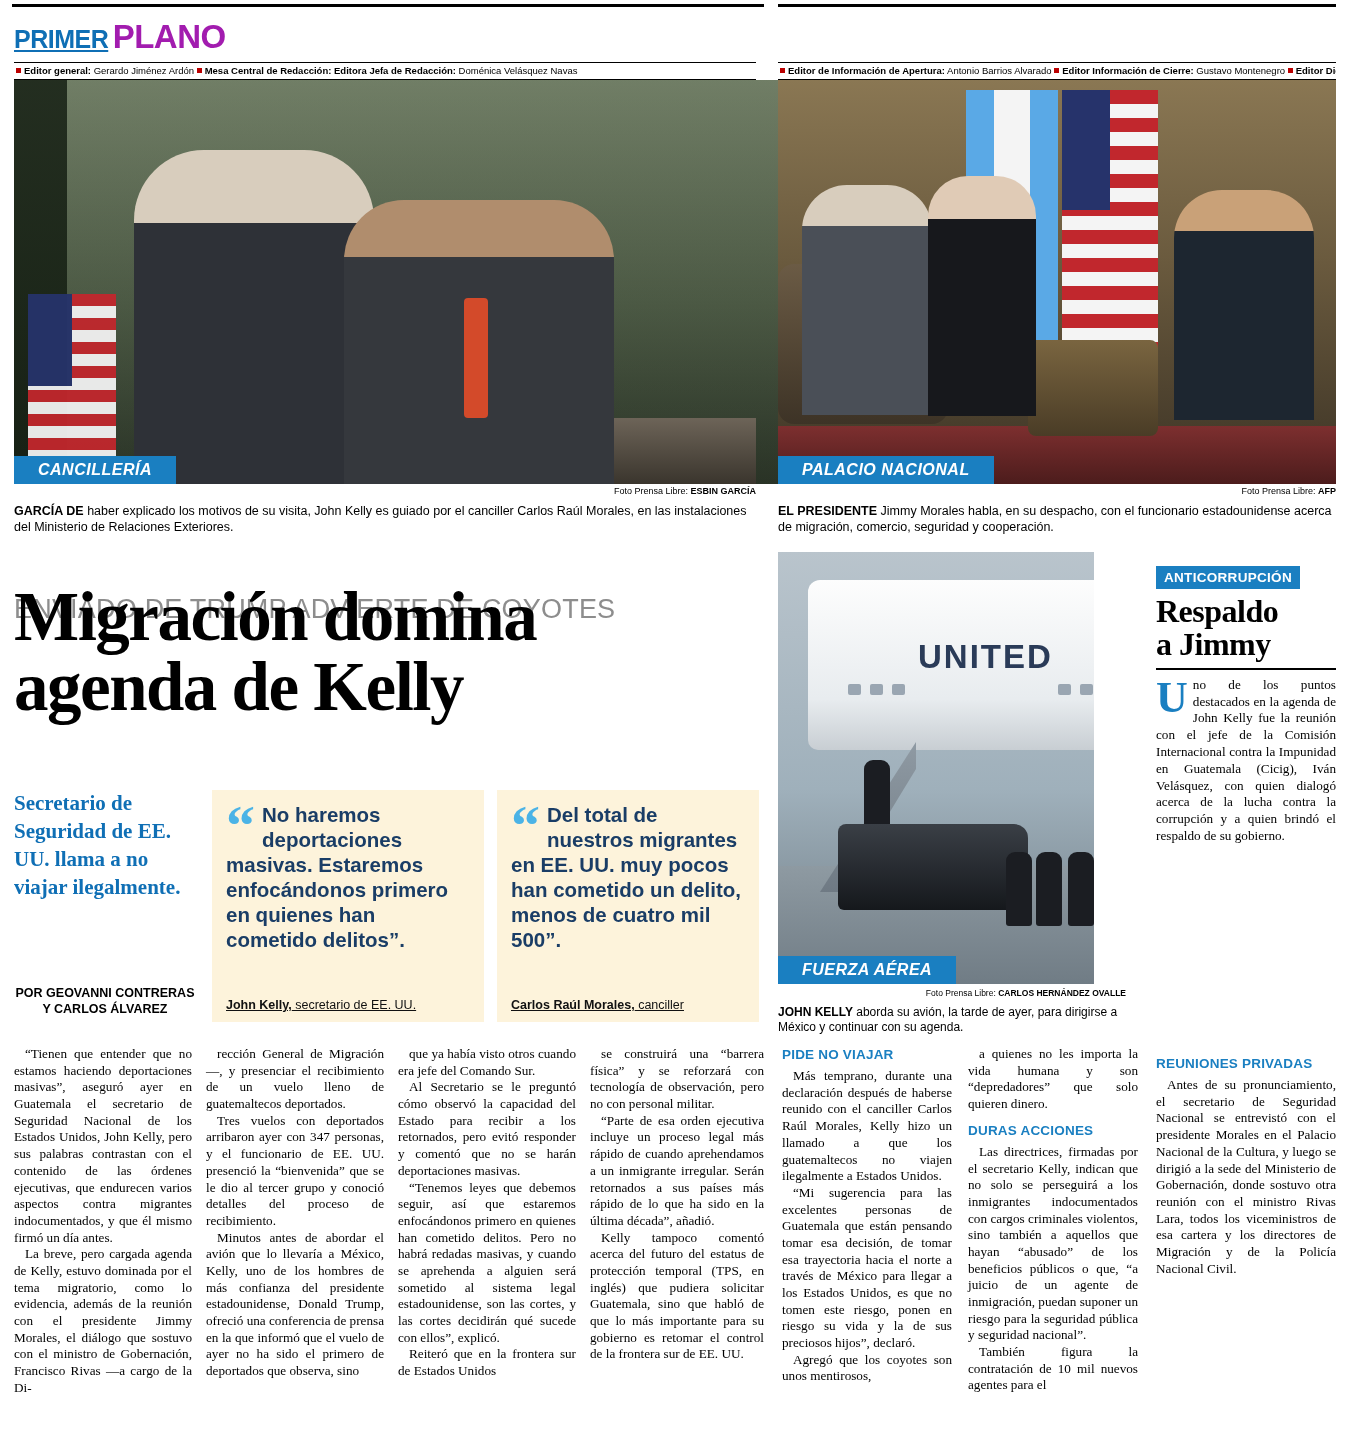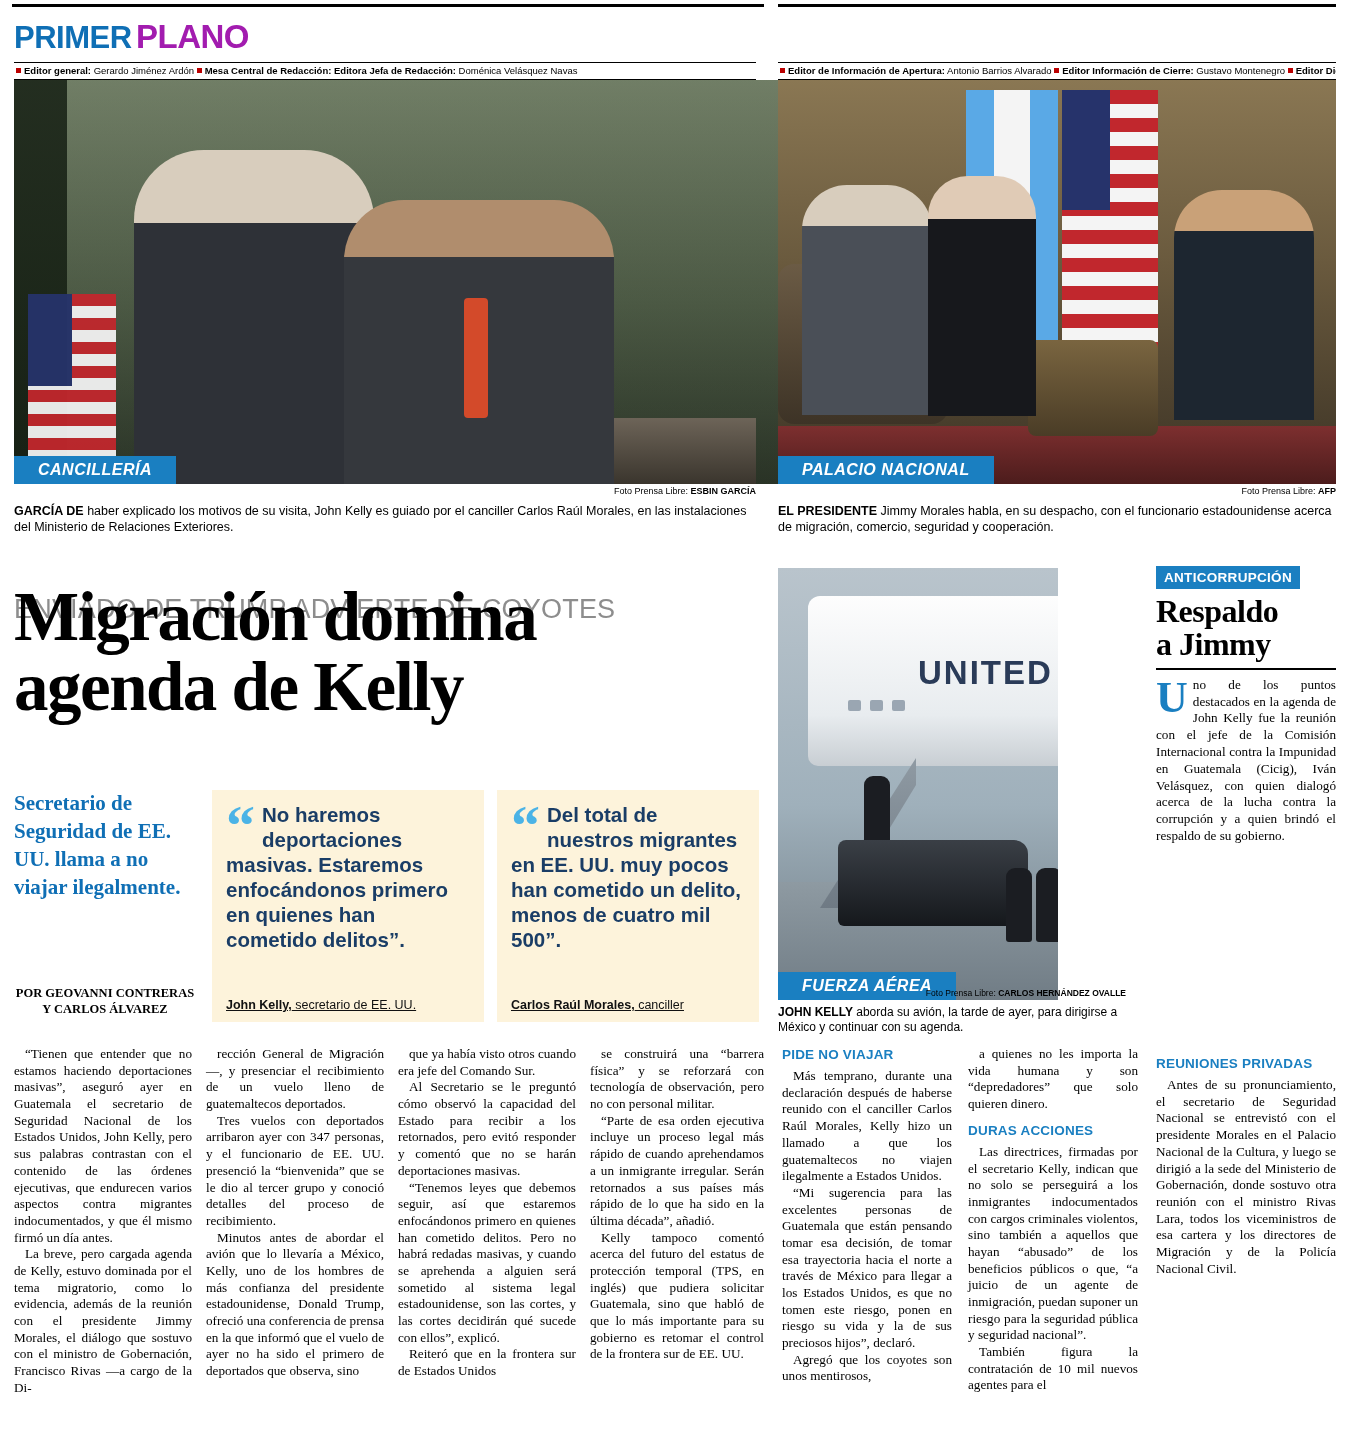--- a/index.html
+++ b/index.html
@@ -14,21 +14,21 @@
     overflow: hidden;
   }
   .page { position:relative; width:1348px; height:1440px; padding:0 12px; }
 
   
   .top-rule-left { position:absolute; left:12px; top:4px; width:752px; height:3px; background:#000; }
   .top-rule-right { position:absolute; left:778px; top:4px; width:558px; height:3px; background:#000; }
 
   
   .masthead { position:absolute; left:14px; top:18px; font-family:"Liberation Sans", sans-serif; }
-  .masthead .m1 { font-weight:bold; font-size:31px; color:#0f6fb5; letter-spacing:-0.5px; }
+  .masthead .m1 { font-weight:bold; font-size:25px; color:#0f6fb5; letter-spacing:-0.5px;text-decoration:underline; }
   .masthead .m2 { font-weight:bold; font-size:33px; color:#a21caf; letter-spacing:-0.5px; }
 
   
   .credbar {
     position:absolute; font-family:"Liberation Sans", sans-serif; font-size:9.5px;
     border-top:1px solid #000; border-bottom:1px solid #000; padding:2px 2px 3px 2px;
     white-space:nowrap; overflow:hidden;
   }
   .credbar-left { left:14px; top:62px; width:742px; }
   .credbar-right { left:778px; top:62px; width:558px; }
@@ -42,22 +42,22 @@
     position:absolute; left:0; bottom:0; background:#1a7fc1; color:#fff;
     font-family:"Liberation Sans", sans-serif; font-weight:bold; font-style:italic;
     font-size:16px; letter-spacing:0.5px; padding:5px 24px 5px 24px;
   }
 
   
   #photo1 { left:14px; top:80px; width:887px; height:404px;
     background:linear-gradient(180deg,#6d7a62 0%,#53604c 40%,#2f3a2c 100%); }
   #photo2 { left:778px; top:80px; width:558px; height:404px;
     background:linear-gradient(180deg,#7a6a4a 0%,#5d4f38 50%,#3b3226 100%); }
-  #photo3 { left:778px; top:552px; width:280px; height:432px;
-    background:linear-gradient(180deg,#b9c4cc 0%,#9fb0bb 55%,#6e7b84 100%);margin-top:16px; }
+  #photo3 { left:778px; top:552px; width:316px; height:432px;
+    background:linear-gradient(180deg,#b9c4cc 0%,#9fb0bb 55%,#6e7b84 100%); }
 
   .cap { position:absolute; font-family:"Liberation Sans", sans-serif; font-size:12.5px; line-height:1.28; }
   .cap b { font-weight:bold; }
   #cap1 { left:14px; top:503px; width:742px; }
   #cap2 { left:778px; top:503px; width:558px; }
   #cap3 { left:778px; top:1005px; width:348px; font-size:12px; }
 
   
   .kicker {
     position:absolute; left:14px; top:546px; width:740px;
@@ -71,21 +71,21 @@
   }
 
   
   .deck {
     position:absolute; left:14px; top:790px; width:182px;
     font-family:"Liberation Serif", serif; font-weight:bold; font-size:21px; line-height:1.33;
     color:#0f6fb5;
   }
   .byline {
     position:absolute; left:14px; top:985px; width:182px;
-    font-family:Liberation Serif, serif; font-weight:bold; font-size:12.5px;
+    font-family:Liberation Sans, sans-serif; font-weight:bold; font-size:12.5px;
     text-align:center; line-height:1.3;
   }
 
   
   .pq { position:absolute; background:#fdf3db; padding:12px 14px 10px 14px; }
   #pq1 { left:212px; top:790px; width:272px; height:232px; }
   #pq2 { left:497px; top:790px; width:262px; height:232px; }
   .pq .qmark { float:left; font-family:"Liberation Serif", serif; font-size:58px; color:#4bb3e6;
     line-height:0.62; margin:6px 7px 0 0; font-weight:bold; }
   .pq .qtext { font-family:"Liberation Sans", sans-serif; font-weight:bold; font-size:20.5px;

